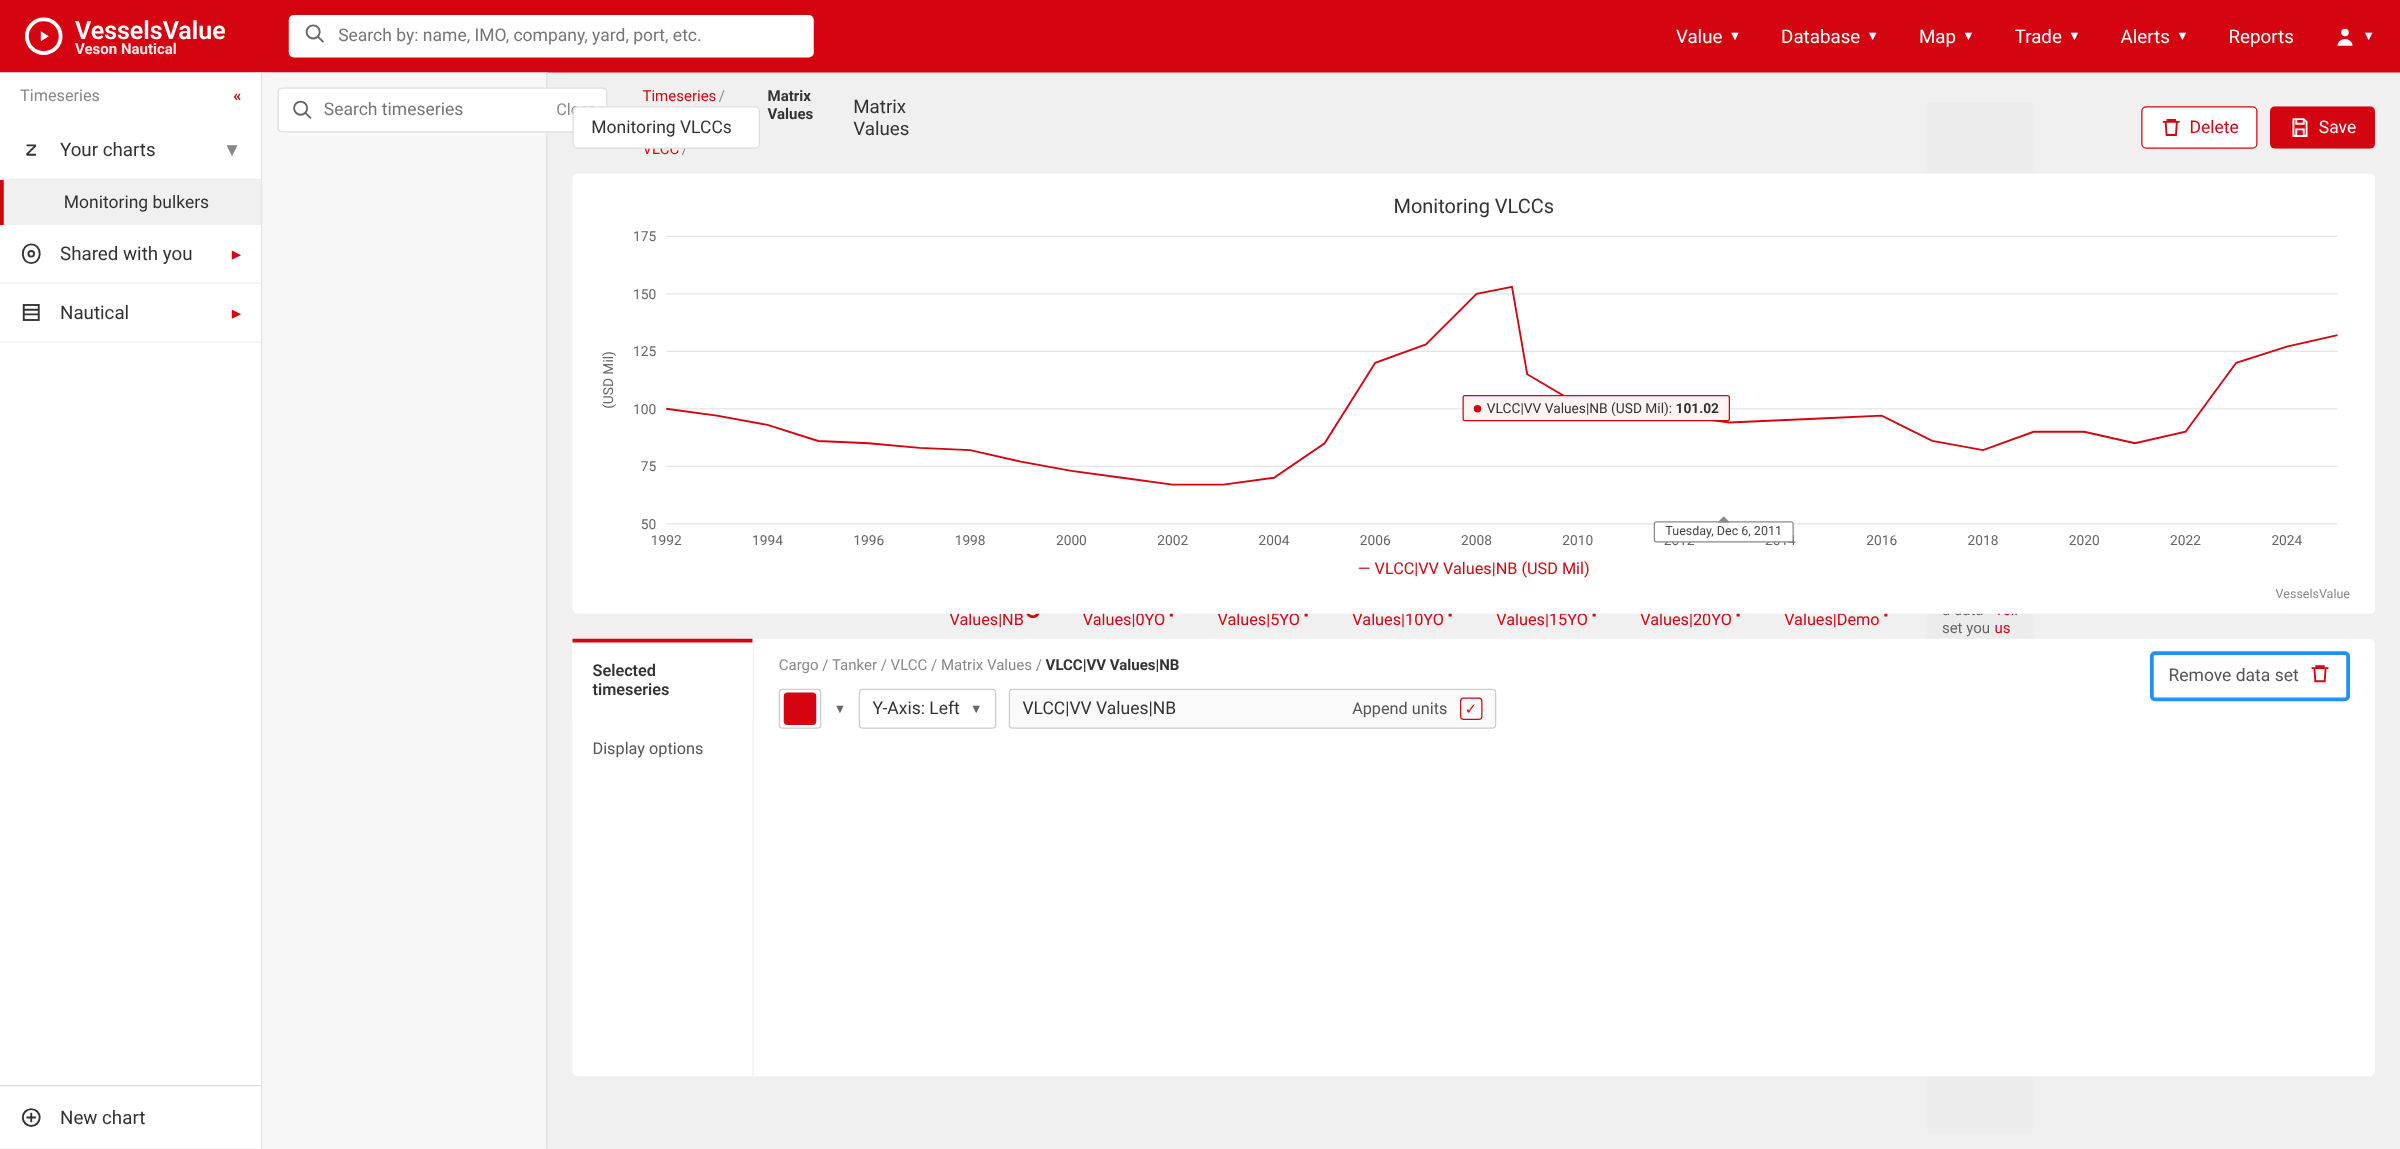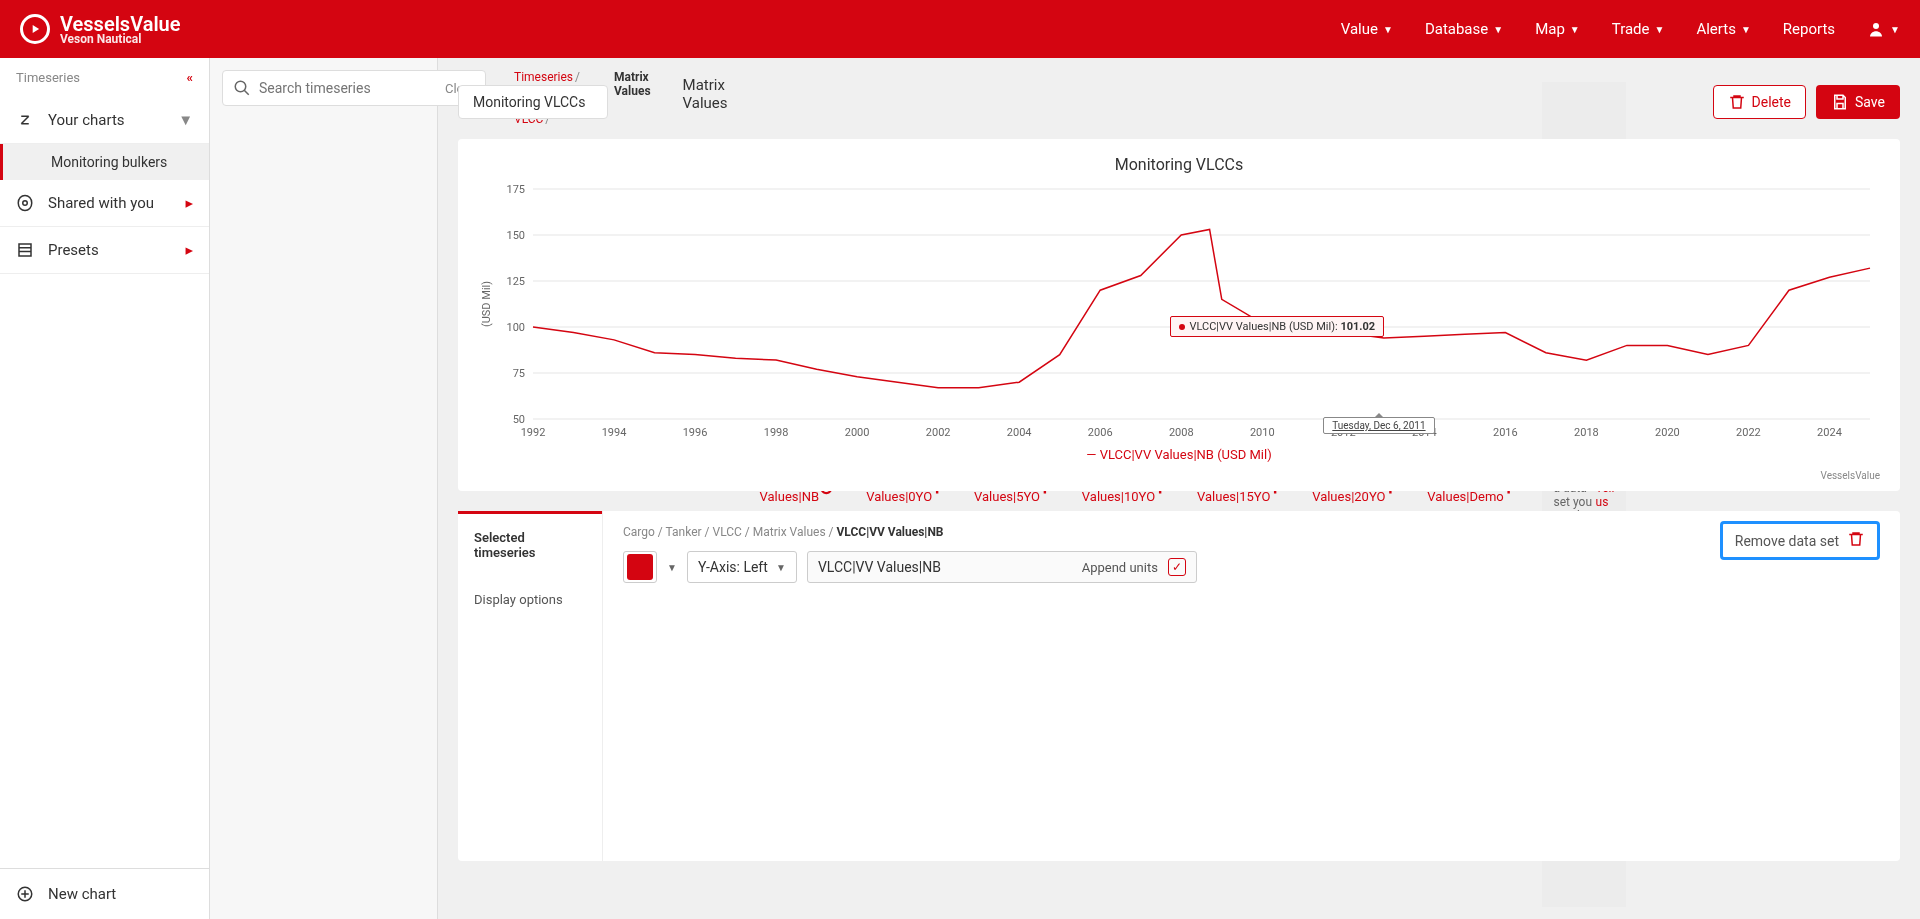--- a/index.html
+++ b/index.html
@@ -62,21 +62,21 @@
 .chart-card { background: white; border-radius: 4px; padding: 16px 20px; height: 352px; position: relative; }
 .chart-title { text-align: center; font-size: 16px; padding-bottom: 10px; }
 .chart-svg { width: 100%; height: 260px; }
 .chart-legend { text-align: center; font-size: 13px; color: #d40511; }
 .chart-attr { position: absolute; right: 20px; bottom: 10px; font-size: 10px; color: #888; }
 
 
 .tooltip-data { position: absolute; background: #fff4f4; border: 1px solid #d40511; padding: 3px 8px; font-size: 11px; border-radius: 2px; }
 .tooltip-data .dot { width: 6px; height: 6px; background: #d40511; border-radius: 50%; display: inline-block; margin-right: 4px; vertical-align: middle; }
 .tooltip-data b { font-weight: 700; }
-.tooltip-date { position: absolute; background: white; border: 1px solid #888; padding: 2px 8px; font-size: 10px; color: #444; border-radius: 2px; text-decoration: underline; }
+.tooltip-date { position: absolute; background: white; border: 1px solid #888; padding: 2px 8px; font-size: 10px; color: #444; border-radius: 2px; }
 .tooltip-date::before { content: ""; position: absolute; top: -5px; left: 50%; margin-left: -5px; border-left: 5px solid transparent; border-right: 5px solid transparent; border-bottom: 5px solid #888; }
 
 .point-marker { position: absolute; width: 8px; height: 8px; border: 2px solid #d40511; background: white; border-radius: 50%; }
 
 
 .bottom-panel { background: white; border-radius: 4px; display: flex; min-height: 350px; }
 .bp-tabs { width: 145px; border-right: 1px solid #eee; }
 .bp-tab { padding: 16px; font-size: 13px; cursor: pointer; color: #555; }
 .bp-tab.active { border-top: 3px solid #d40511; font-weight: 600; color: #333; background: white; }
 .bp-content { flex: 1; padding: 14px 20px; position: relative; }
@@ -102,20 +102,29 @@
     <div class="logo-icon">
       <svg viewBox="0 0 24 24">
           <path d="M8 5v14l11-7z"></path>
         </svg>
     </div>
     <div>
       <div class="logo-text">VesselsValue</div>
       <div class="logo-sub">Veson Nautical</div>
     </div>
   </div>
+  <div class="search-bar">
+    <span class="search-icon">
+      <svg class="icon18" viewBox="0 0 24 24" fill="none" stroke="#666" stroke-width="2">
+          <circle cx="10" cy="10" r="7"></circle>
+          <line x1="21" y1="21" x2="15" y2="15"></line>
+        </svg>
+    </span>
+    <input placeholder="Search by: name, IMO, company, yard, port, etc." style="">
+  </div>
   <div class="nav-menu">
     <div class="nav-item">
         <span>Value</span>
         <span class="chevron">▼</span>
       </div>
     <div class="nav-item">
         <span>Database</span>
         <span class="chevron">▼</span>
       </div>
     <div class="nav-item">
@@ -165,21 +174,21 @@
         </svg>
       <span>Shared with you</span>
       <span class="caret red">▸</span>
     </div>
     <div class="sb-section">
       <svg class="icon18" viewBox="0 0 24 24" fill="none" stroke="#333" stroke-width="2">
           <rect x="4" y="4" width="16" height="16"></rect>
           <line x1="4" y1="9" x2="20" y2="9"></line>
           <line x1="4" y1="14" x2="20" y2="14"></line>
         </svg>
-      <span>Presets</span>
+      <span>Nautical</span>
       <span class="caret red">▸</span>
     </div>
     <div class="sb-bottom">
       <svg class="icon18" viewBox="0 0 24 24" fill="none" stroke="#333" stroke-width="2">
           <circle cx="12" cy="12" r="9"></circle>
           <line x1="12" y1="7" x2="12" y2="17"></line>
           <line x1="7" y1="12" x2="17" y2="12"></line>
         </svg>
       <span>New chart</span>
     </div>

